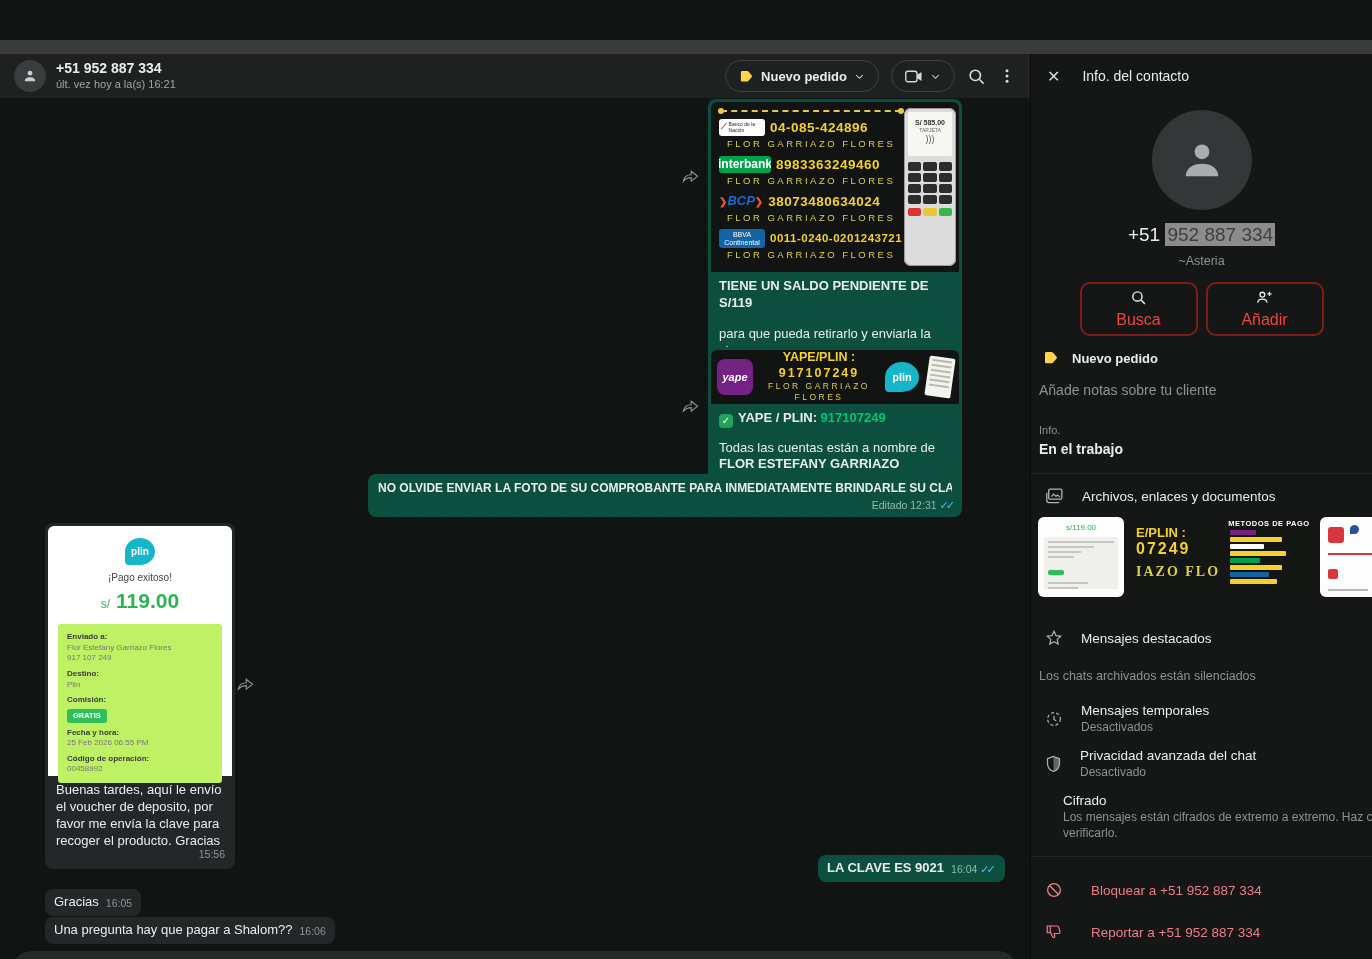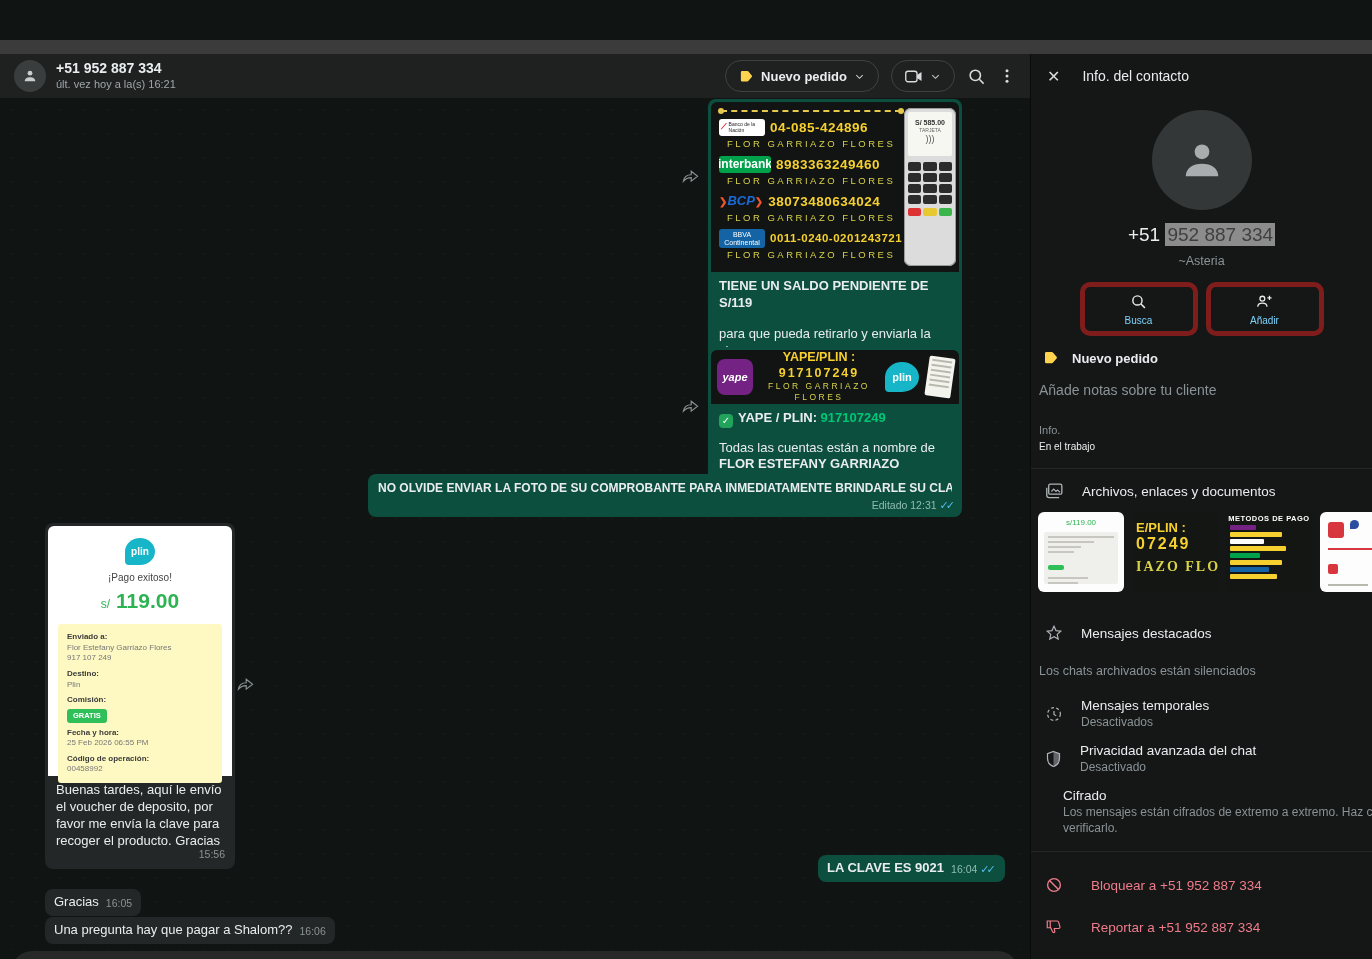--- a/index.html
+++ b/index.html
@@ -68,21 +68,21 @@
   .mini-receipt i { display:block; height:2px; background:#b9b9b0; margin-bottom:3px; }
   .chk { display:inline-flex; width:14px; height:14px; border-radius:4px; background:#21a35c; color:#fff; font-size:10px; align-items:center; justify-content:center; vertical-align:-2px; margin-right:5px; }
   .green-num { color:#00c776; font-weight:bold; }
   .hand { color:#f0c24b; font-size:14px; }
   
   .voucher { width:184px; height:250px; background:#fff; border-radius:6px 6px 0 0; padding:10px 10px 8px 10px; color:#333; }
   .v-plin { width:30px; height:27px; margin:2px auto 6px auto; border-radius:50% 50% 50% 4px; background:#17b5c8; color:#fff; display:flex; align-items:center; justify-content:center; font-size:10px; font-weight:bold; }
   .v-success { text-align:center; font-size:10px; color:#444; }
   .v-amount { text-align:center; color:#2eb353; font-size:21px; font-weight:bold; margin-top:3px; }
   .v-amount .cur { font-size:12px; font-weight:normal; }
-  .v-card { background:#fef9c3; border-radius:3px; margin-top:10px; padding:8px 9px; }
+  .v-card { background:#bef264; border-radius:3px; margin-top:10px; padding:8px 9px; }
   .v-lab { font-size:8px; font-weight:bold; color:#3a3a3a; margin-top:5px; }
   .v-val { font-size:8px; color:#777; line-height:1.35; }
   .v-badge { display:inline-block; background:#2ebf59; color:#fff; font-size:7.5px; font-weight:bold; border-radius:3px; padding:2px 6px; margin-top:2px; }
   
   .inline-msg { display:flex; align-items:flex-end; gap:7px; padding:5px 9px 5px 9px; }
   .inline-time { font-size:10.5px; color:#8a9396; white-space:nowrap; }
   .out .inline-time { color:#8fbcb0; }
   
   .composer { flex:0 0 49px; display:flex; align-items:center; padding:0 12px 8px 12px; }
   .composer-pill { flex:1; height:40px; background:#272929; border-radius:20px; display:flex; align-items:center; padding:0 14px; gap:12px; }
@@ -93,27 +93,27 @@
   .panel { position:absolute; top:14px; left:1030px; width:342px; height:945px; background:#151616; border-left:1px solid #0a0a0a; overflow:hidden; }
   .panel-header { height:44px; display:flex; align-items:center; gap:22px; padding:0 16px; background:#151616; }
   .panel-title { font-size:14px; }
   .x-glyph { font-size:16px; color:#d7dbdc; }
   .panel-body { padding-top:12px; }
   .avatar-lg { width:100px; height:100px; border-radius:50%; background:#343737; margin:0 auto; display:flex; align-items:center; justify-content:center; }
   .phone-line { text-align:center; margin-top:14px; font-size:19px; }
   .phone-sel { background:#8c8c8c; color:#3f3f3f; padding:1px 2px; }
   .alias { text-align:center; color:#8a9396; font-size:12.5px; margin-top:8px; }
   .action-btns { display:flex; gap:8px; justify-content:center; margin-top:14px; }
-  .action-btn { width:118px; height:54px; border:5px solid #7f1d1d; border-radius:10px; background:transparent; color:#7dd3fc;
-    display:flex; flex-direction:column; align-items:center; justify-content:center; gap:5px; font-size:10px; cursor:pointer; }
+  .action-btn { width:118px; height:54px; border:2px solid #7f1d1d; border-radius:10px; background:transparent; color:#ef4444;
+    display:flex; flex-direction:column; align-items:center; justify-content:center; gap:5px; font-size:16px; cursor:pointer; }
   .tag-row { display:flex; align-items:center; gap:13px; padding:14px 16px 0 12px; font-size:13px; font-weight:bold; }
   .notes { color:#8a9396; font-size:14px; padding:16px 16px 0 8px; }
   .info-block { padding:26px 16px 0 8px; }
   .info-lab { color:#8a9396; font-size:11px; }
-  .info-val { font-size:10px; margin-top:5px; }
+  .info-val { font-size:14px; margin-top:5px;font-weight:bold; }
   .divider { border-top:1px solid #242626; margin-top:16px; }
   .prow { display:flex; align-items:center; gap:18px; padding:14px 16px 0 14px; font-size:13.5px; cursor:pointer; }
   .prow .sub { color:#8a9396; font-size:12px; margin-top:2px; }
   .thumbs { margin:12px 0 0 7px; width:335px; overflow:hidden; display:flex; gap:8px; }
   .thumb { flex:0 0 86px; width:86px; height:80px; border-radius:6px; overflow:hidden; position:relative; cursor:pointer; }
   .t-white { background:#fdfdfd; color:#333; }
   .t-dark { background:#141614; }
   .t1-amt { color:#2eb353; font-size:8px; text-align:center; margin-top:6px; }
   .t1-card { background:#efefec; margin:5px 6px; height:52px; border-radius:2px; padding:4px; }
   .t1-card i { display:block; height:2px; background:#c7c7bf; margin-bottom:3px; }

